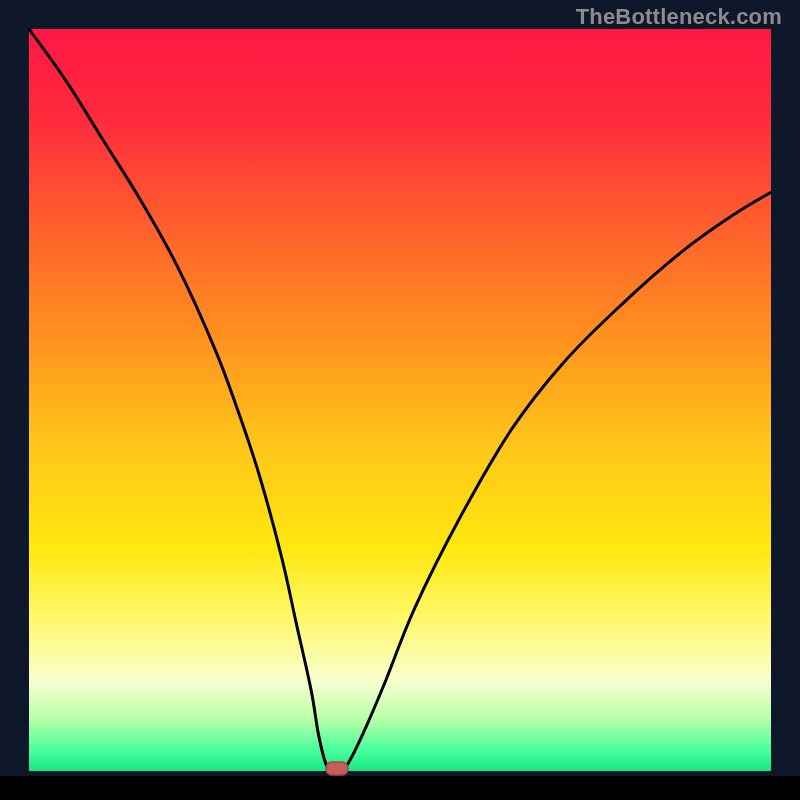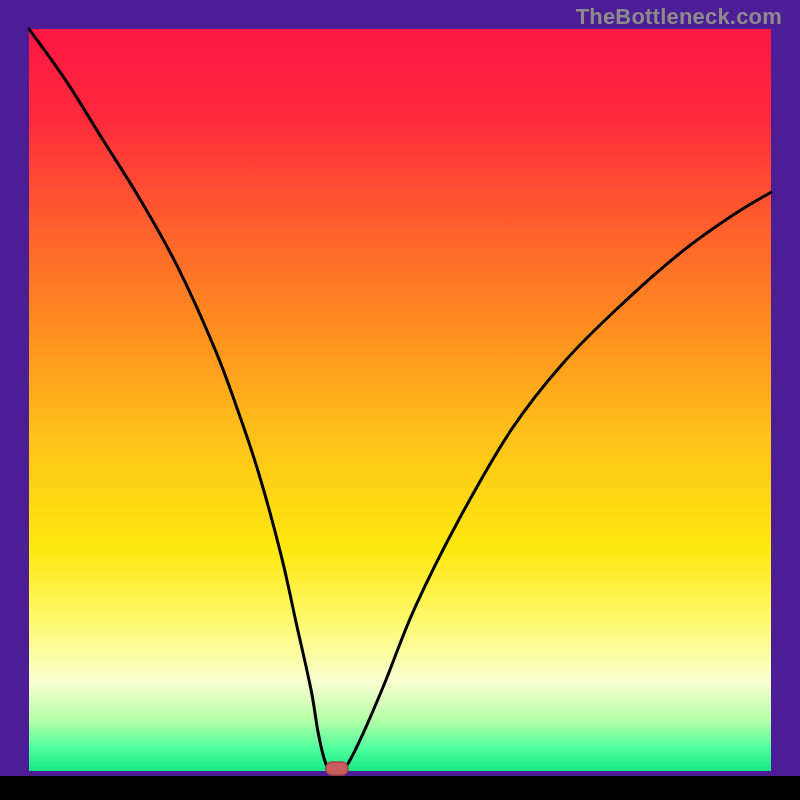--- a/index.html
+++ b/index.html
@@ -7,21 +7,21 @@
     padding: 0;
     width: 800px;
     height: 800px;
     background: #000;
     overflow: hidden;
   }
   .frame {
     position: relative;
     width: 800px;
     height: 776px;
-    background: #4c1d95;
+    background: #0f172a;
   }
   .watermark {
     position: absolute;
     top: 4px;
     right: 18px;
     font-family: Arial, Helvetica, sans-serif;
     font-size: 22px;
     font-weight: 600;
     color: #8c8c8c;
     letter-spacing: 0.2px;

